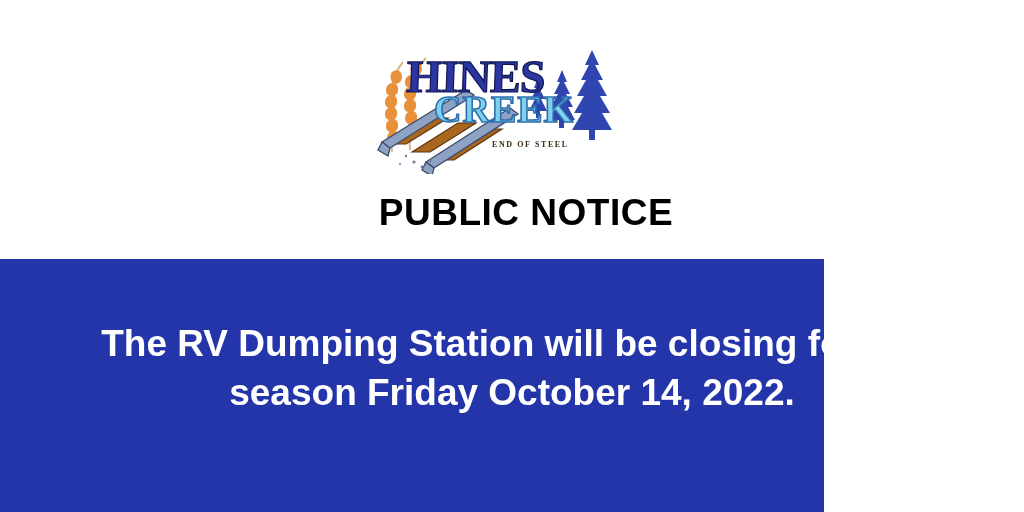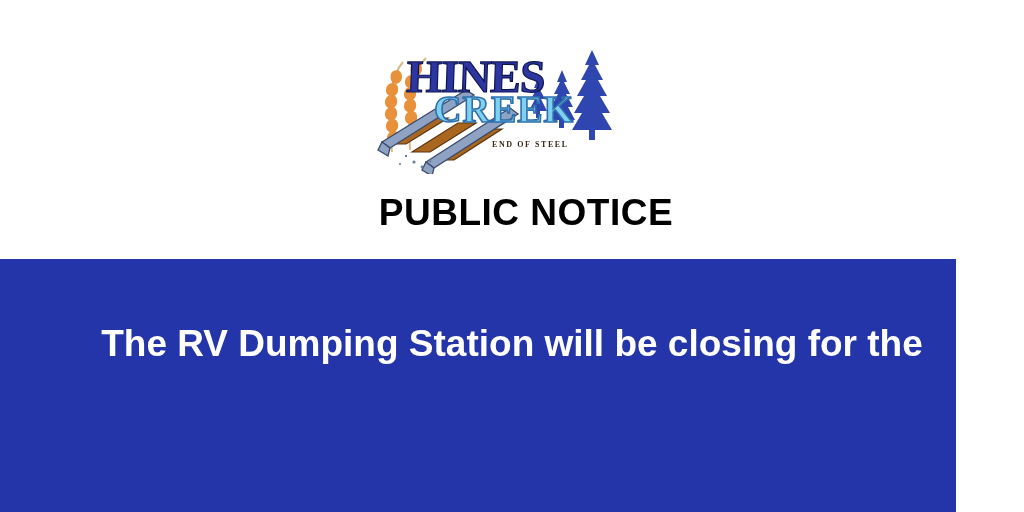--- a/index.html
+++ b/index.html
@@ -60,21 +60,21 @@
     line-height: 44px;
     white-space: nowrap;
     margin-left: 14px;
   }
 
   
   .banner {
     position: absolute;
     left: 0;
     top: 259px;
-    width: 956px;
+    width: 824px;
     height: 253px;
     background: #2335a8;
   }
   .banner-text {
     position: absolute;
     left: 50px;
     top: 60px;
     width: 924px;
     text-align: center;
     color: #ffffff;
@@ -158,16 +158,17 @@
       </svg>
     </div>
 
     <div class="public-notice">PUBLIC NOTICE</div>
   </div>
 
   <div class="banner">
     <div class="banner-text">
       <span>The RV Dumping Station will be closing for the</span>
       <br>
+      <span>season Friday October 14, 2022.</span>
     </div>
   </div>
 
 </div>
 
 </body></html>

